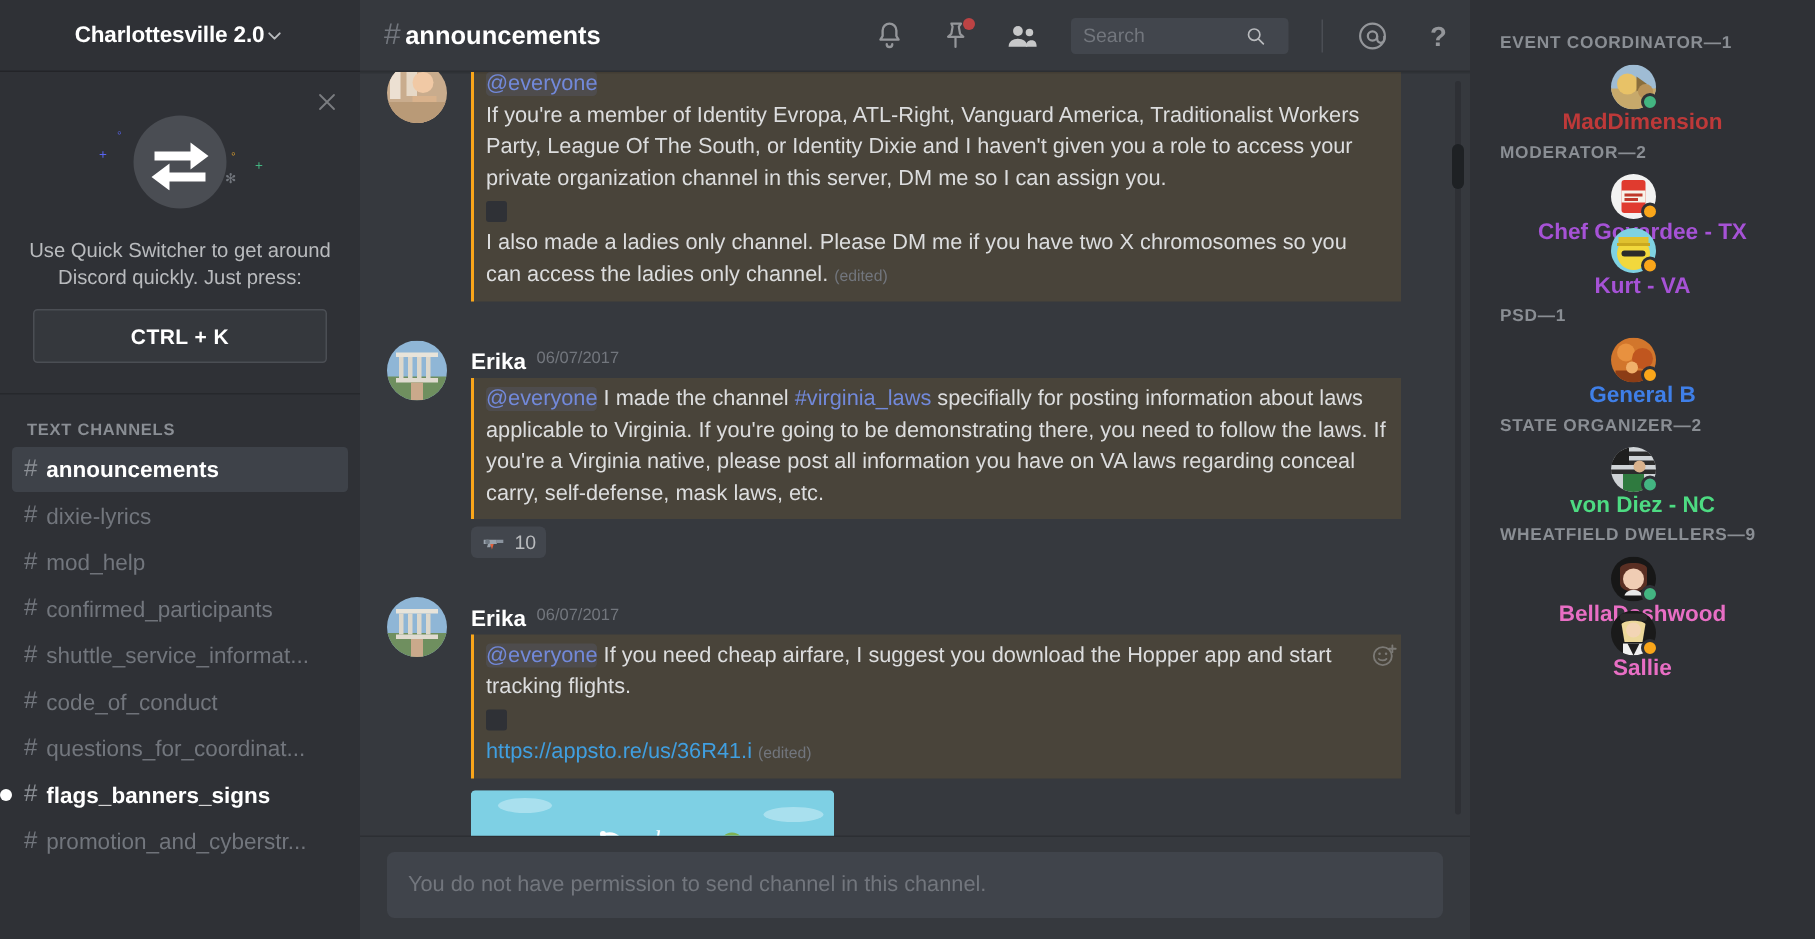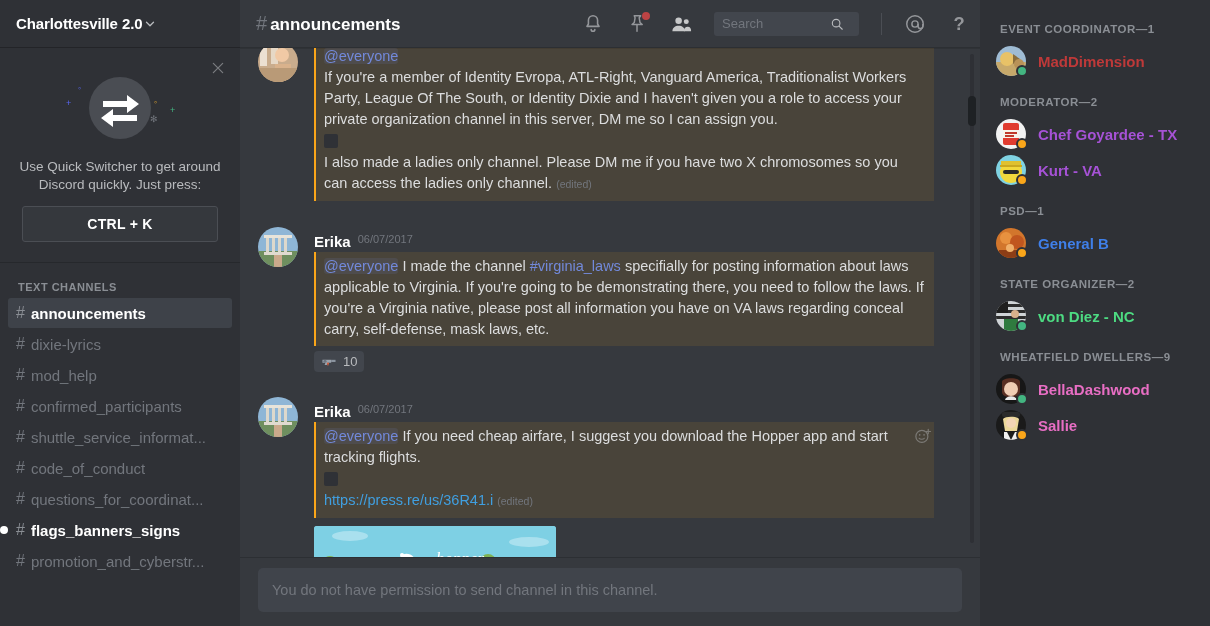--- a/index.html
+++ b/index.html
@@ -7,21 +7,21 @@
     width: 1210px; height: 626px;
     background: #36393e;
     font-family: "Liberation Sans", sans-serif;
     overflow: hidden;
   }
   .app { display: flex; width: 1210px; height: 626px; }
 
   
   .sidebar { width: 240px; height: 626px; background: #2f3136; flex: 0 0 240px; position: relative; }
   .server-header {
-    height: 48px; display: flex; align-items: center; justify-content: flex-start;
+    height: 48px; display: flex; align-items: center; justify-content: center;
     padding: 0 16px; background: #2f3136; border-bottom: 1px solid #232428;
     box-shadow: 0 1px 0 rgba(0,0,0,.15);
   }
   .server-name { color: #fff; font-size: 15px; font-weight: bold; letter-spacing: -.1px; }
   .chev { color: #b9bbbe; font-size: 12px; line-height: 1; }
   .chev svg { display: block; }
 
   .qs-popup { background: #2f3136; padding: 14px 18px 20px; position: relative; border-bottom: 1px solid #26282c; }
   .qs-close { position: absolute; top: 12px; right: 14px; width: 16px; height: 16px; opacity: .55; }
   .qs-art { height: 92px; display: flex; align-items: center; justify-content: center; position: relative; }
@@ -102,21 +102,21 @@
   .composer-wrap { flex: 0 0 auto; padding: 10px 18px 14px; border-top: 1px solid #2c2f33; }
   .composer {
     height: 44px; background: #40444b; border-radius: 5px; display: flex; align-items: center;
     padding: 0 14px; color: #72767d; font-size: 14.5px;
   }
 
   
   .members { width: 230px; flex: 0 0 230px; background: #2f3136; padding: 22px 0 0 0; overflow: hidden; }
   .role-head { color: #8a8e94; font-size: 11.5px; font-weight: bold; letter-spacing: .5px; padding: 16px 16px 6px 20px; line-height: 15px; }
   .role-head.first { padding-top: 0; }
-  .member { height: 36px; display: flex; align-items: center; padding: 0 16px 0 16px; }
+  .member { height: 36px; display: flex; align-items: center; padding: 0 16px 0 16px; flex-direction: column; }
   .m-av { width: 30px; height: 30px; border-radius: 50%; position: relative; flex: 0 0 30px; margin-right: 12px; overflow: visible; }
   .m-av .pic { width: 30px; height: 30px; border-radius: 50%; overflow: hidden; display: block; }
   .status { position: absolute; right: -2px; bottom: -1px; width: 12px; height: 12px; border-radius: 50%; border: 2px solid #2f3136; }
   .st-online { background: #43b581; }
   .st-idle { background: #faa61a; }
   .m-name { font-size: 15px; font-weight: bold; white-space: nowrap; }
 </style>
 </head>
 <body>
 
@@ -323,21 +323,21 @@
             </svg>
         </div>
         <div class="mbody">
           <div class="mhead">
             <span class="mname">Erika</span>
             <span class="mtime">06/07/2017</span>
           </div>
           <div class="mention-block">
             <div><span class="mention">@everyone</span><span> If you need cheap airfare, I suggest you download the Hopper app and start tracking flights.</span></div>
             <span class="block-gap"></span>
-            <div><span class="urllink">https://press.re/us/36R41.i</span> <span class="edited">(edited)</span></div>
+            <div><span class="urllink">https://appsto.re/us/36R41.i</span> <span class="edited">(edited)</span></div>
           </div>
           <div class="addreact">
             <svg width="18" height="18" viewBox="0 0 24 24">
                 <circle cx="10.5" cy="12.5" r="8" fill="none" stroke="#b9bbbe" stroke-width="1.6"></circle>
                 <circle cx="7.6" cy="10.5" r="1.1" fill="#b9bbbe"></circle>
                 <circle cx="13.4" cy="10.5" r="1.1" fill="#b9bbbe"></circle>
                 <path d="M6.8 15c1.2 1.8 5.6 1.8 7 0" stroke="#b9bbbe" stroke-width="1.5" fill="none" stroke-linecap="round"></path>
                 <path d="M19 3v6M16 6h6" stroke="#b9bbbe" stroke-width="1.6" stroke-linecap="round"></path>
               </svg>
           </div>

